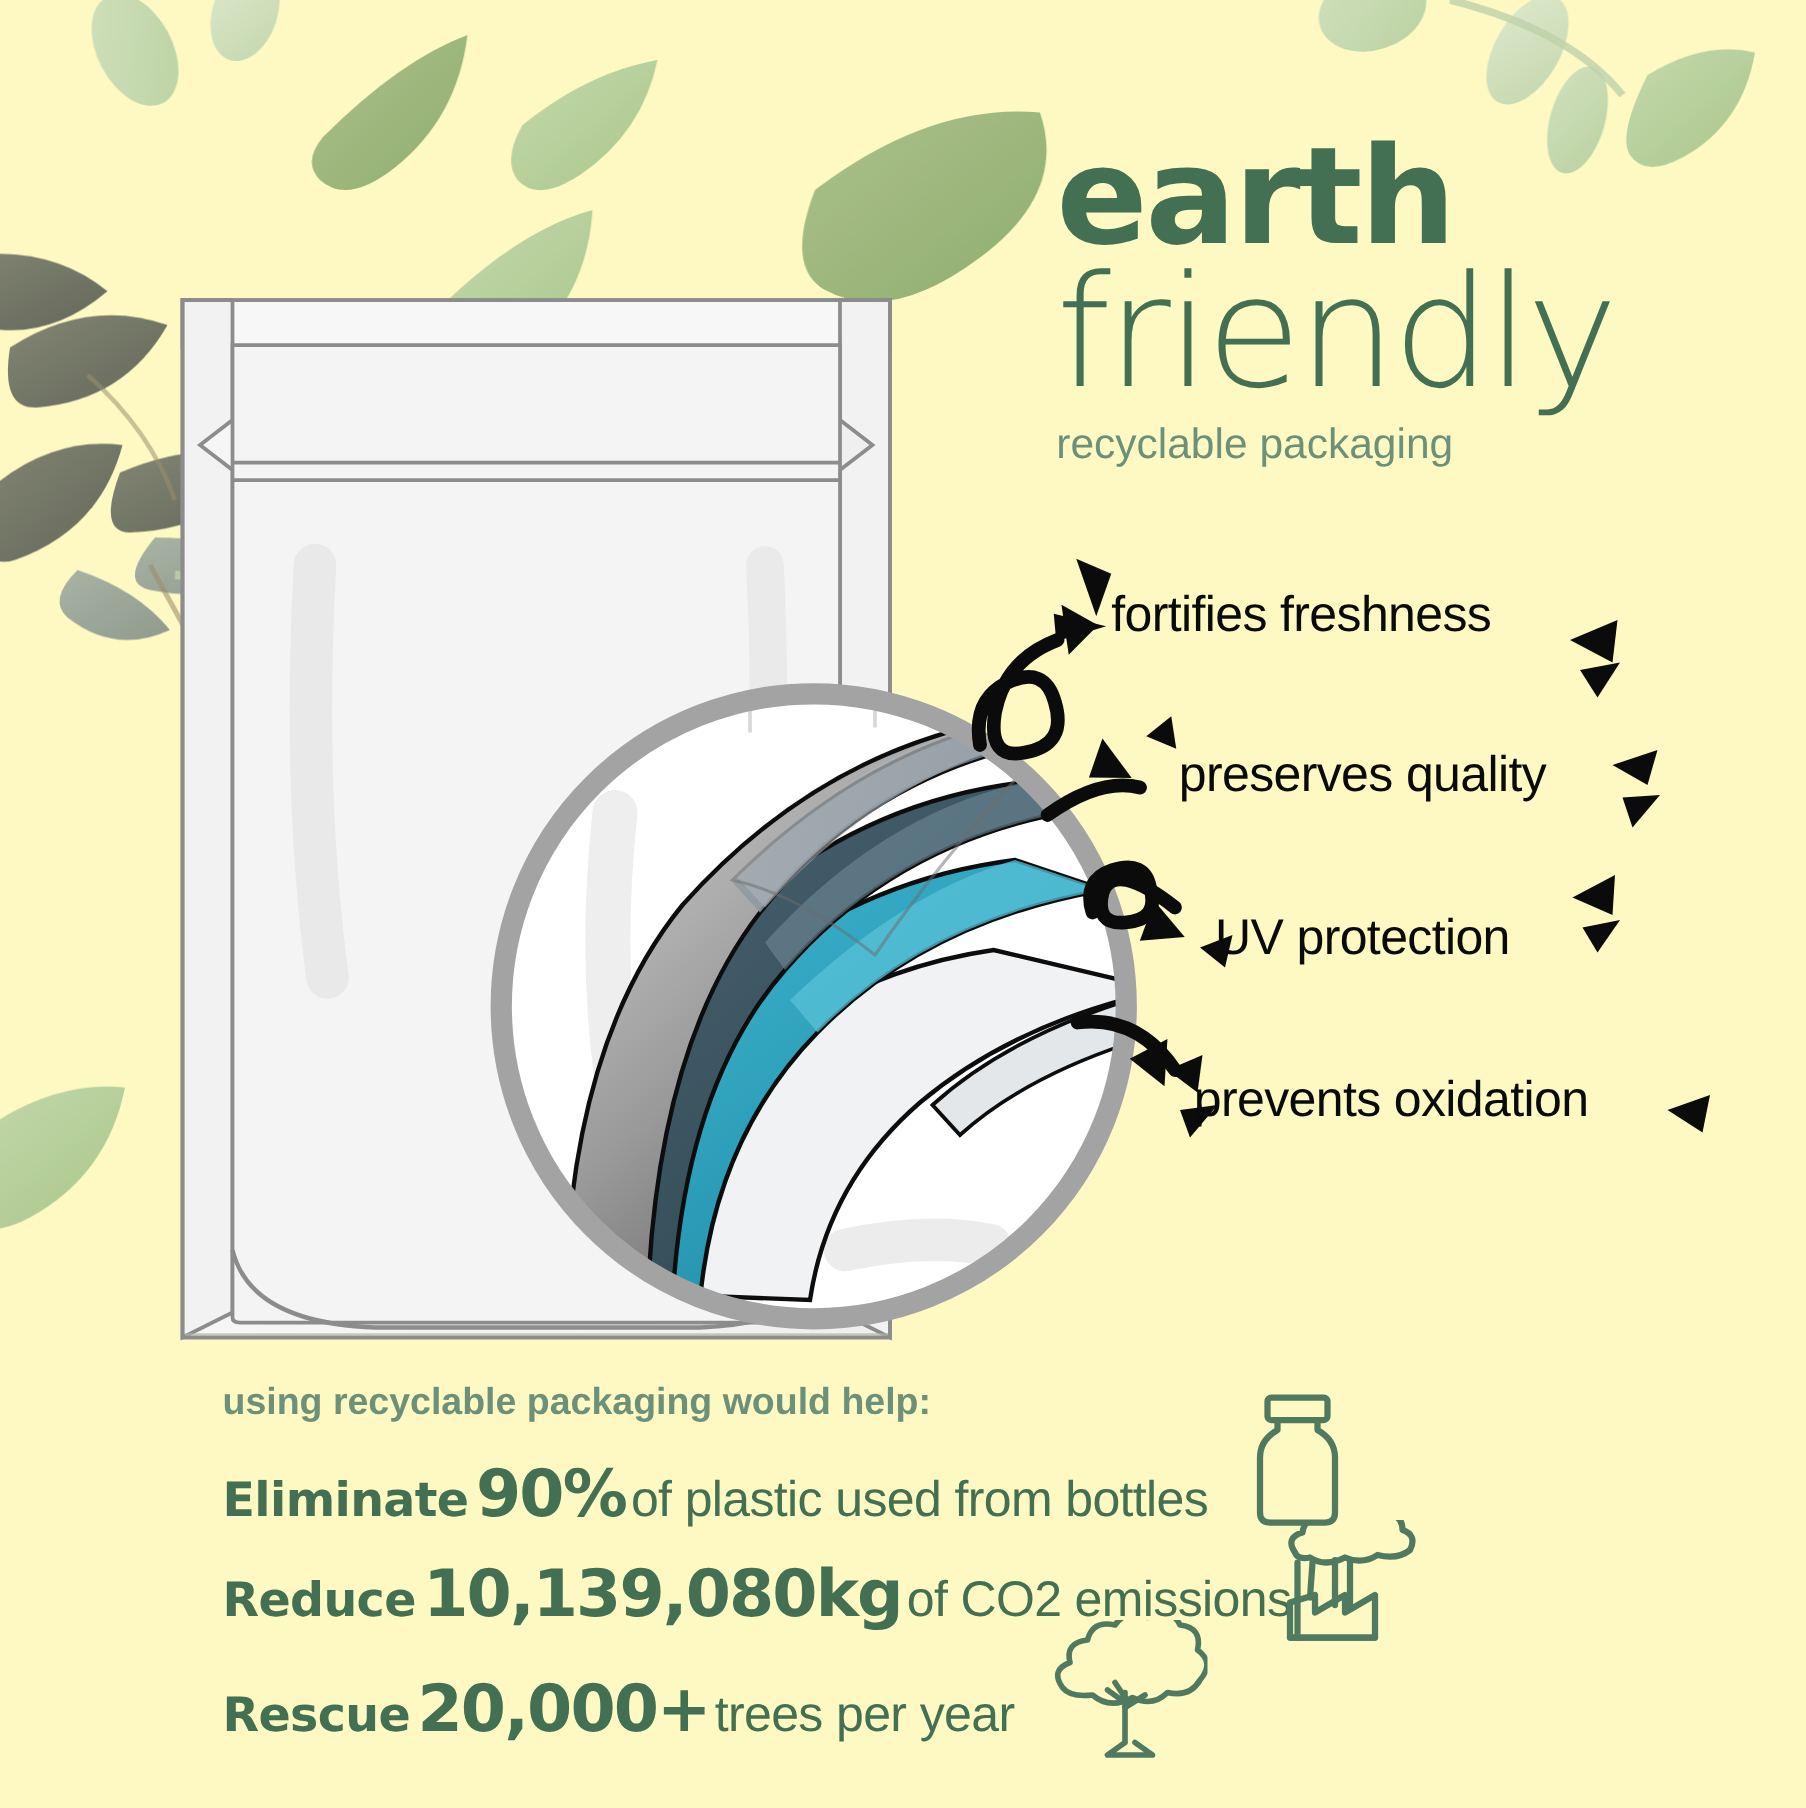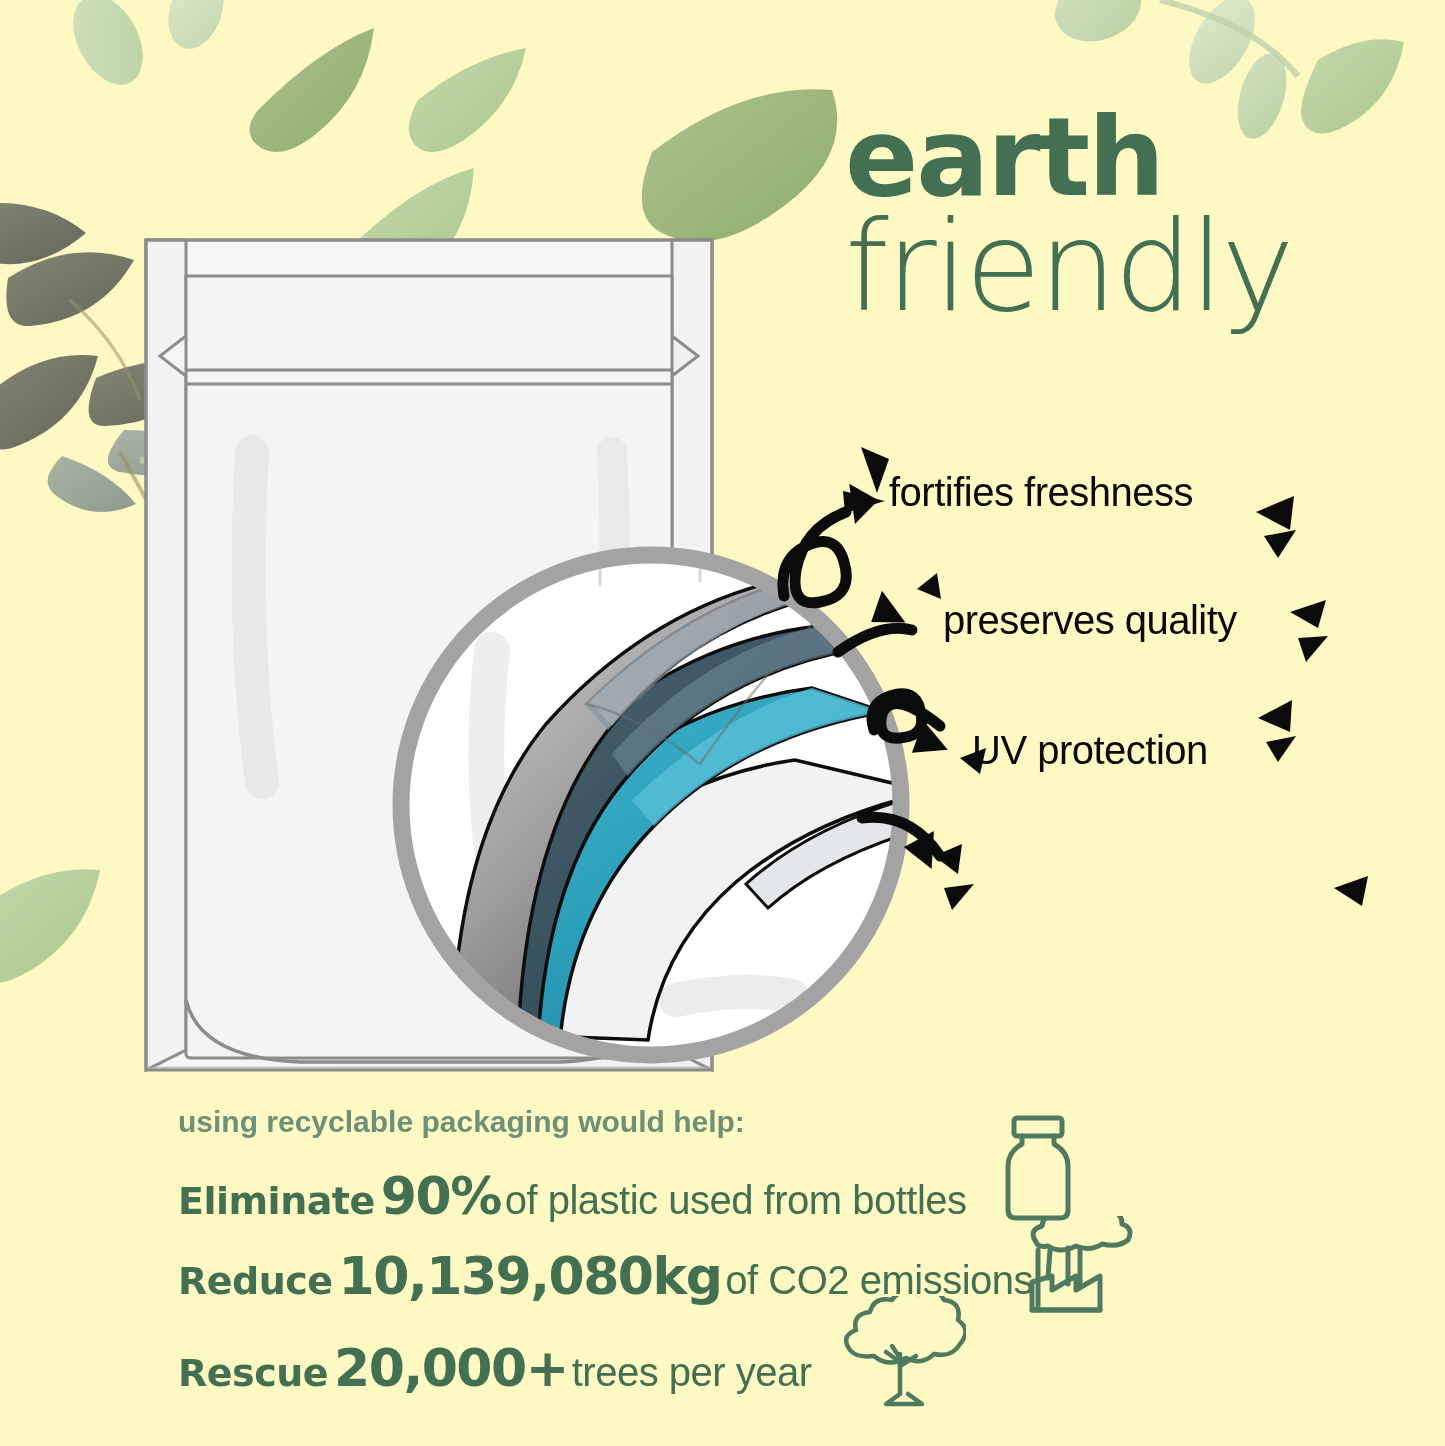--- a/index.html
+++ b/index.html
@@ -331,25 +331,27 @@
 
       <path d="M934 856 l28 -12 l-4 30 z"></path>
       <path d="M944 888 l30 -4 l-22 26 z"></path>
       <path d="M1334 888 l34 -12 l-6 30 z"></path>
     </g>
   </svg>
 
   <div class="headline">
     <div class="headline-1">earth</div>
     <div class="headline-2">friendly</div>
+    <div class="headline-sub">recyclable packaging</div>
   </div>
 
   <div class="feature-label" id="feat-1">preserves quality</div>
   <div class="feature-label" id="feat-0">fortifies freshness</div>
   <div class="feature-label" id="feat-2">UV protection</div>
+  <div class="feature-label" id="feat-3">prevents oxidation</div>
 
   <div class="stats-intro">using recyclable packaging would help:</div>
 
   <div class="stat-row" id="stat-0">
     <span class="stat-verb">Eliminate</span><span class="stat-figure">90%</span><span class="stat-tail">of plastic used from bottles</span>
   </div>
 
   <div class="stat-row" id="stat-1">
     <span class="stat-verb">Reduce</span><span class="stat-figure">10,139,080kg</span><span class="stat-tail">of CO2 emissions</span>
   </div>

